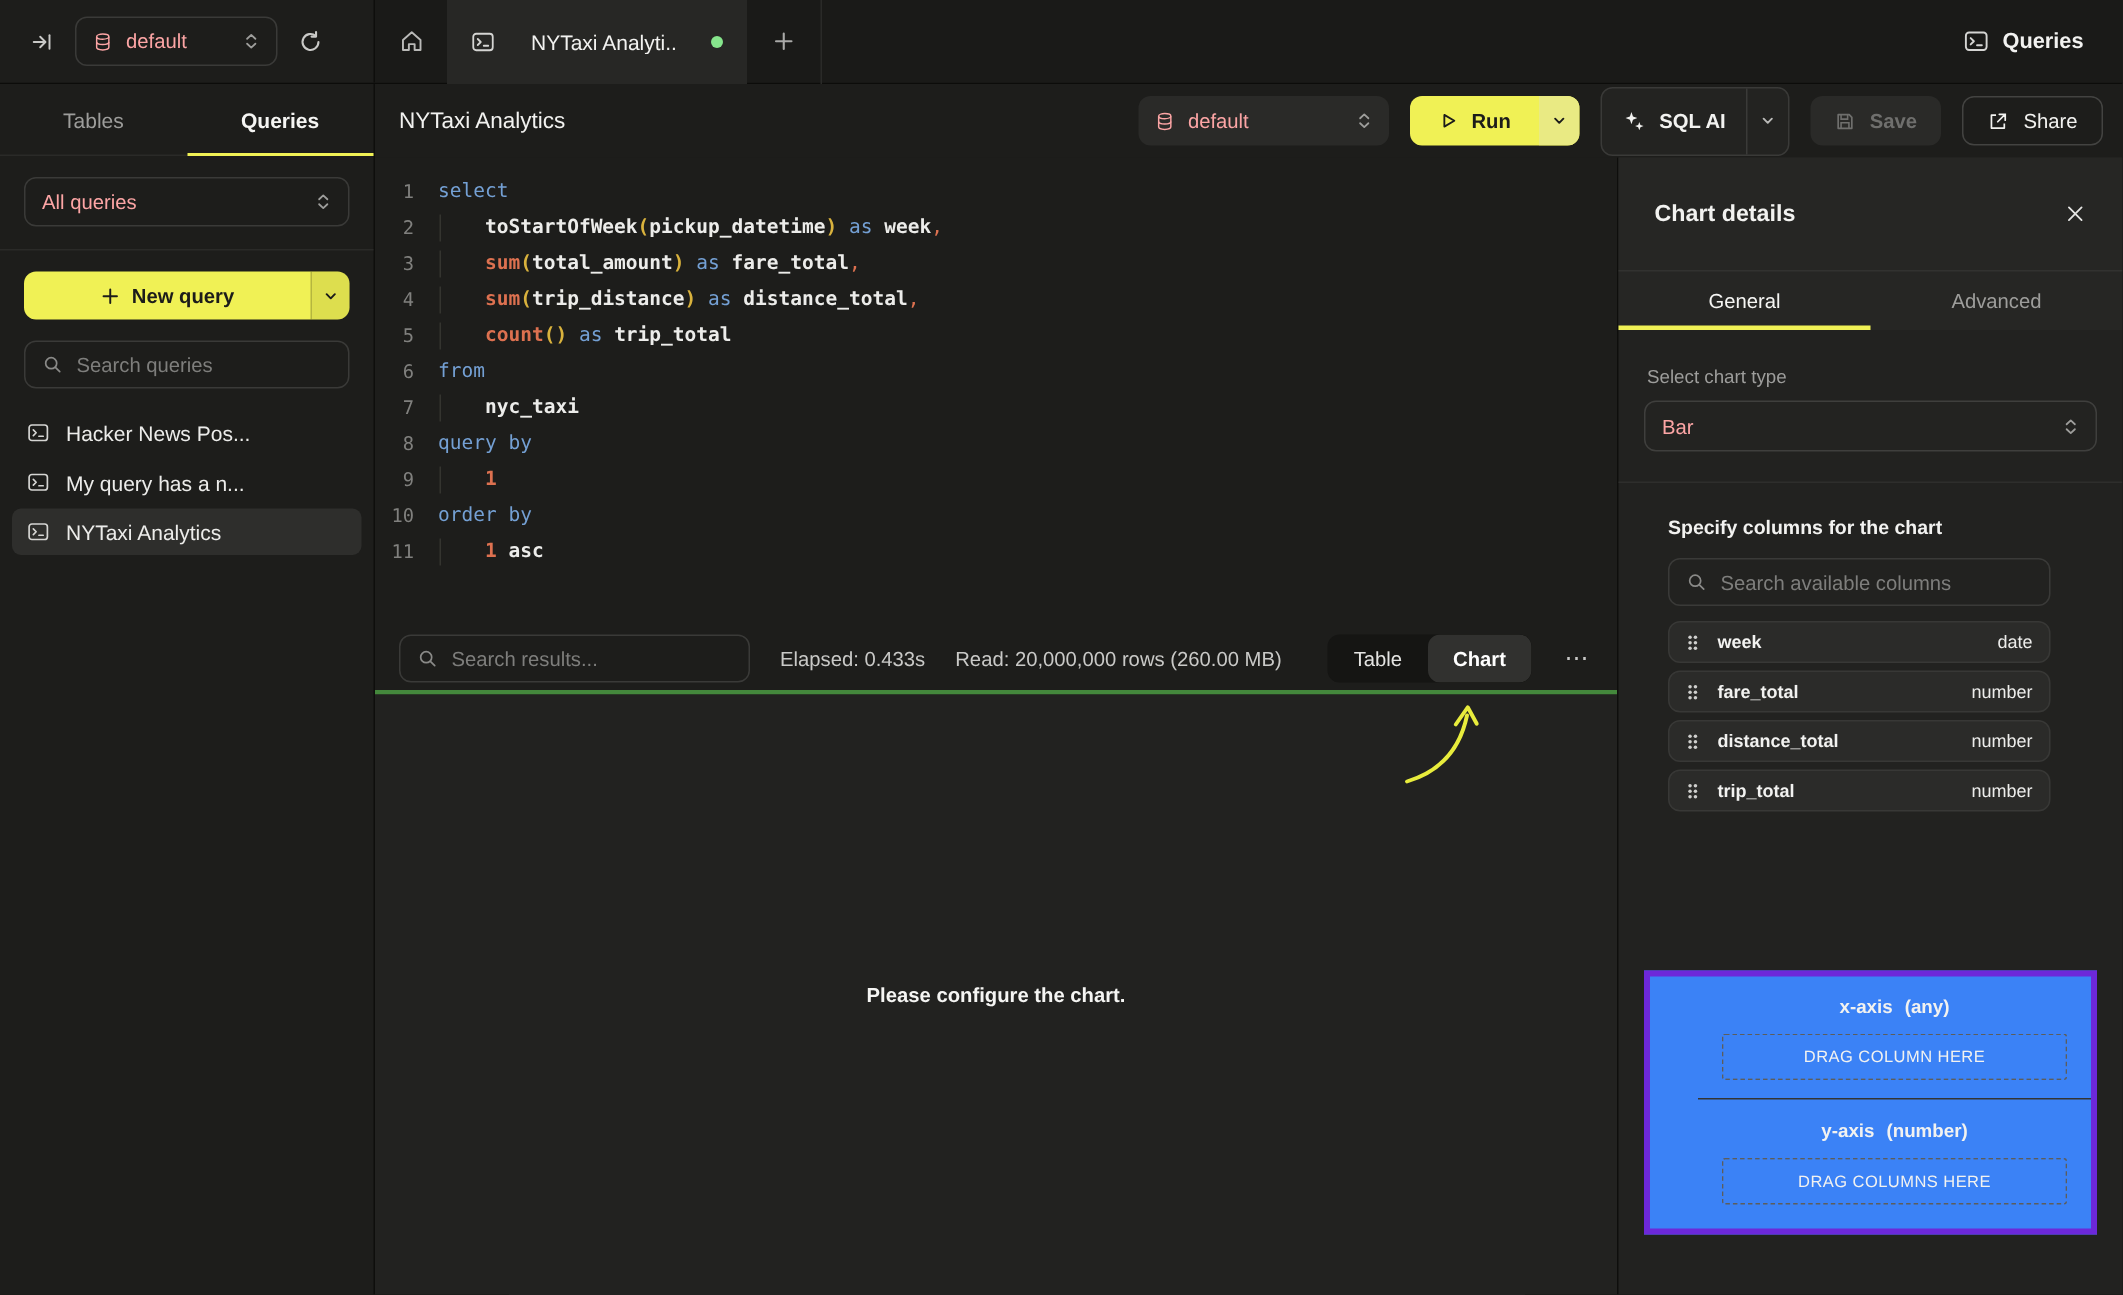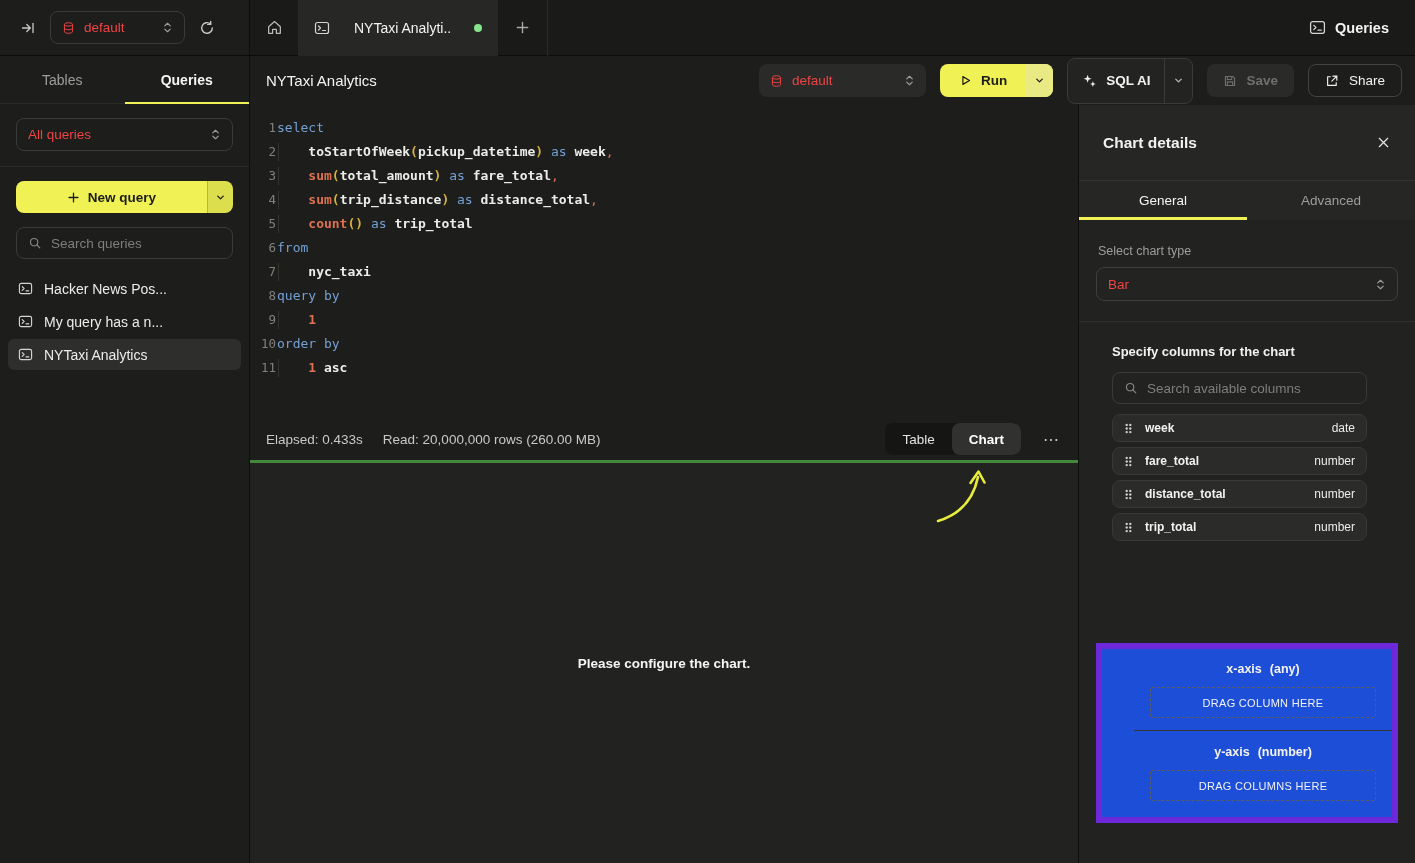--- a/index.html
+++ b/index.html
@@ -8,21 +8,21 @@
     font-family: "Liberation Sans", sans-serif;
     background:#1d1d1b; color:#f2f2f0;
     -webkit-font-smoothing: antialiased;
   }
   .app { width:1415px; height:863px; display:flex; flex-direction:column; }
 
   
   .topbar { height:56px; flex:0 0 56px; display:flex; border-bottom:1px solid #0c0c0a; }
   .topbar-left { width:250px; flex:0 0 250px; background:#1d1d1b; display:flex; align-items:center; padding:0 12px; gap:6px; border-right:1px solid #0e0e0c; }
   .icon-btn { width:32px; height:32px; display:flex; align-items:center; justify-content:center; color:#c9c9c7; border-radius:6px; cursor:pointer; background:transparent; border:none; }
-  .select-box { height:33px; border:1px solid #3a3a38; border-radius:8px; display:flex; align-items:center; gap:9px; padding:0 11px; font-size:13.5px; color:#ef4444; cursor:pointer; background:transparent; }
+  .select-box { height:33px; border:1px solid #3a3a38; border-radius:8px; display:flex; align-items:center; gap:9px; padding:0 11px; font-size:13.5px; color:#fca5a5; cursor:pointer; background:transparent; }
   .select-box .updown { margin-left:auto; color:#9d9d9b; display:flex; }
   .db-select { width:135px; }
   .topbar-tabs { flex:1; background:#1a1a18; display:flex; align-items:center; }
   .home-btn { width:48px; height:56px; display:flex; align-items:center; justify-content:center; color:#b9b9b7; cursor:pointer; }
   .editor-tab { height:56px; width:200px; background:#272725; display:flex; align-items:center; gap:24px; padding:0 16px; cursor:pointer; }
   .editor-tab .tab-title { font-size:14px; color:#f2f2f0; white-space:nowrap; overflow:hidden; }
   .tab-dot { width:8px; height:8px; border-radius:50%; background:var(--tab-dot-green,#86e58c); flex:0 0 8px; margin-left:auto; }
   .add-tab { width:50px; height:56px; display:flex; align-items:center; justify-content:center; color:#a9a9a7; border-right:1px solid #2a2a28; cursor:pointer; }
   .topbar-spacer { flex:1; }
   .queries-btn { display:flex; align-items:center; gap:9px; margin-right:26px; font-size:14.5px; font-weight:600; color:#f2f2f0; cursor:pointer; }
@@ -62,21 +62,21 @@
   .sqlai-chev { width:28px; display:flex; align-items:center; justify-content:center; color:#b9b9b7; border-left:1px solid #3a3a38; }
   .save-btn { height:33px; border-radius:8px; background:#2a2a28; color:#6f6f6d; display:flex; align-items:center; gap:9px; padding:0 16px; font-size:13.5px; font-weight:600; cursor:default; }
   .share-btn { height:33px; border-radius:8px; border:1px solid #434341; background:transparent; color:#f2f2f0; display:flex; align-items:center; gap:10px; padding:0 16px; font-size:13.5px; font-weight:400; cursor:pointer; }
 
   
   .content-row { flex:1; display:flex; min-height:0; }
   .editor-pane { width:828px; flex:0 0 828px; display:flex; flex-direction:column; background:#1d1d1b; }
   .code-area { height:313px; flex:0 0 313px; padding-top:11px; font-family:"DejaVu Sans Mono", monospace; font-size:13px; overflow:hidden; }
   .code-line { display:flex; height:24px; line-height:24px; }
   .gutter { width:26px; flex:0 0 26px; text-align:right; color:#80807e; font-size:12.5px; }
-  .code-content { margin-left:1px; white-space:pre; position:relative; }
+  .code-content { margin-left:16px; white-space:pre; position:relative; }
   .code-line.indented .code-content::before { content:""; position:absolute; left:1px; top:3px; bottom:3px; width:1px; background:#34342f; }
   .tok-kw { color:var(--code-keyword,#74a0d4); }
   .tok-id { color:var(--code-identifier,#ececea); font-weight:bold; }
   .tok-fn { color:var(--code-function,#dd7150); font-weight:bold; }
   .tok-paren { color:var(--code-paren,#d9b23d); font-weight:bold; }
   .tok-punct { color:var(--code-function,#dd7150); }
   .tok-num { color:var(--code-number,#dd7150); font-weight:bold; }
 
   
   .results-bar { height:42px; flex:0 0 42px; display:flex; align-items:center; padding:0 16px; gap:20px; }
@@ -106,21 +106,21 @@
   .field-label { font-size:12.5px; color:#9d9d9b; margin-bottom:9px; padding-left:2px; }
   .chart-type-select { height:34px; background:#232321; border:1px solid #3f3f3d; }
   .panel-divider { border-top:1px solid #2e2e2c; margin:20px -17px 22px; }
   .columns-section { padding:0 31px 0 16px; }
   .columns-heading { font-size:13px; font-weight:700; color:#f2f2f0; margin-bottom:13px; }
   .columns-list { margin-top:10px; display:flex; flex-direction:column; gap:5px; }
   .column-chip { height:28px; border-radius:8px; background:#2b2b29; border:1px solid #383836; display:flex; align-items:center; gap:12px; padding:0 11px; cursor:grab; }
   .chip-name { font-size:12px; font-weight:700; color:#f2f2f0; }
   .chip-type { margin-left:auto; font-size:12px; color:#ececea; }
   .drag-dots { color:#cfcfcd; display:flex; }
-  .axis-box { margin-top:auto; border:6px solid #6d28d9; background:#1d4ed8;padding-left:32px; }
+  .axis-box { margin-top:auto; border:4px solid #6d28d9; background:#3b82f6;padding-left:32px; }
   .axis-section { padding:13px 16px 12px; }
   .axis-section + .axis-section { border-top:1px solid #343432; padding-top:14px; padding-bottom:16px; }
   .axis-label-row { display:flex; justify-content:center; gap:8px; font-size:12.5px; font-weight:700; color:#f2f2f0; }
   .drop-zone { margin-top:11px; height:31px; border:1px dashed #5d5d5b; border-radius:2px; display:flex; align-items:center; justify-content:center; font-size:11px; font-weight:400; letter-spacing:.3px; color:#f2f2f0; }
   svg { display:block; }
 </style>
 </head>
 <body>
 
 <div class="app">
@@ -375,20 +375,29 @@
     <span class="gutter">10</span>
     <span class="code-content"><span class="tok-kw">order by</span></span>
   </div>
               <div class="code-line indented">
     <span class="gutter">11</span>
     <span class="code-content"><span class="tok-ws">    </span><span class="tok-num">1</span><span class="tok-ws"> </span><span class="tok-id">asc</span></span>
   </div>
             </div>
 
           <div class="results-bar">
+            <div class="search-input results-search">
+              <span>
+                  <svg width="14" height="14" viewBox="0 0 16 16">
+                    <circle cx="7" cy="7" r="4.2" fill="none" stroke="currentColor" stroke-width="1.3"></circle>
+                    <path d="M10.2 10.2l3.3 3.3" stroke="currentColor" stroke-width="1.3" stroke-linecap="round"></path>
+                  </svg>
+                </span>
+              <input placeholder="Search results..." style="">
+            </div>
             <span class="stat-text">Elapsed: 0.433s</span>
             <span class="stat-text">Read: 20,000,000 rows (260.00 MB)</span>
             <div class="view-toggle">
               <div class="toggle-seg">Table</div>
               <div class="toggle-seg active">Chart</div>
             </div>
             <button class="more-btn">⋯</button>
           </div>
 
           <div class="green-divider"></div>

